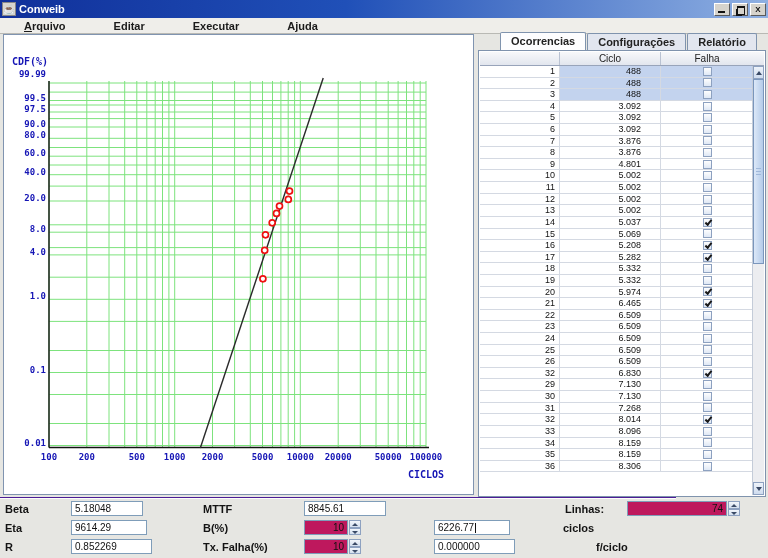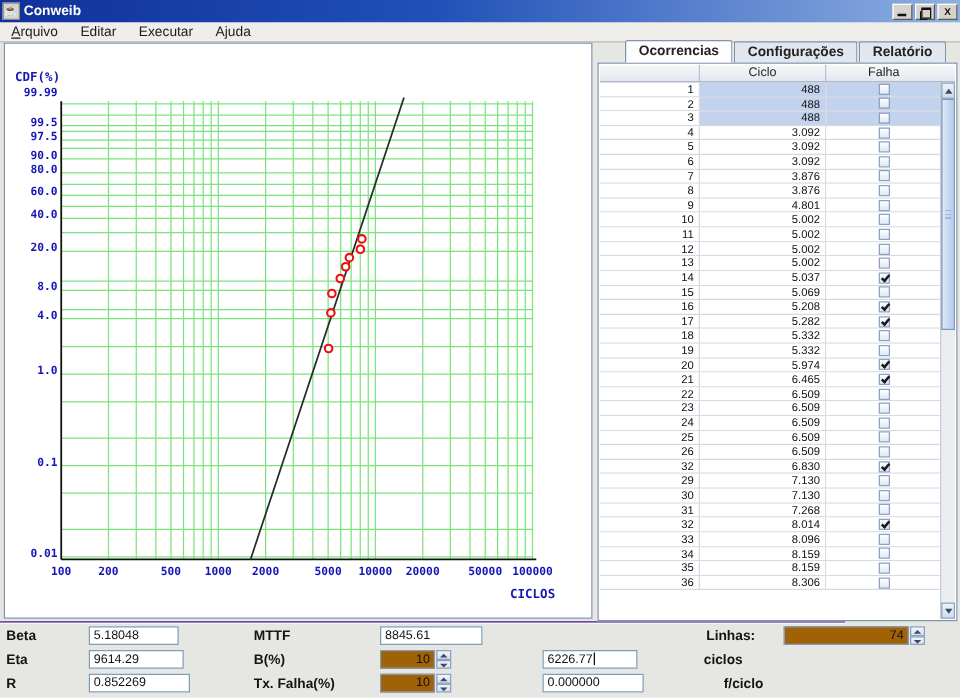--- a/index.html
+++ b/index.html
@@ -17,21 +17,21 @@
   .winbtn{width:16px;height:13px;margin-right:2px;background:#d6d3cc;
     border:1px solid;border-color:#fff #5a5a5a #5a5a5a #fff;box-sizing:border-box;
     position:relative;font:bold 8px "Liberation Sans",sans-serif;color:#111;text-align:center;line-height:11px;}
   .winbtn.min::after{content:"";position:absolute;left:3px;bottom:2px;width:7px;height:2px;background:#111;}
   .winbtn.res::after{content:"";position:absolute;left:4px;top:2px;width:6px;height:6px;
     border:1px solid #111;border-top-width:2px;background:#d6d3cc;box-shadow:-2px 2px 0 -1px #111;}
 
   
   .menubar{position:absolute;left:0;top:18px;width:768px;height:15px;background:#efeeea;
     border-bottom:1px solid #b9b9b4;display:flex;align-items:center;}
-  .menu-item{font-size:11px;font-weight:normal;color:#1a1a1a;padding:0 9px;}
+  .menu-item{font-size:11px;font-weight:bold;color:#1a1a1a;padding:0 24px;}
   .menu-item u{text-decoration:underline;}
 
   
   .chart-panel{position:absolute;left:3px;top:34px;width:471px;height:461px;
     background:#fff;border:1px solid #8094b0;box-sizing:border-box;}
   .chart-panel svg{display:block;}
 
   
   .tabbar{position:absolute;left:478px;top:33px;height:17px;display:flex;align-items:flex-end;margin-left:22px;}
   .tab{font-size:11px;font-weight:bold;color:#222;padding:2px 10px 1px 10px;margin-right:1px;
@@ -47,21 +47,21 @@
     border-right:1px solid #b9c2d2;box-sizing:border-box;}
   .hc.h-num{width:80px;}.hc.h-ciclo{width:101px;}.hc.h-falha{width:92px;border-right:none;}
   .corner{position:absolute;right:1px;top:1px;width:12px;height:14px;
     background:linear-gradient(#f7f8fa,#e2e6ee);border-bottom:1px solid #98a4ba;box-sizing:border-box;}
 
   .tbody{position:absolute;left:1px;top:15px;width:273px;height:426px;overflow:hidden;}
   .trow{display:flex;height:11.61px;}
   .trow .td{font-size:9px;color:#111;line-height:11.6px;box-sizing:border-box;
     border-right:1px solid #d4d9e2;border-bottom:1px solid #d4d9e2;background:#fff;}
   .td.c-num{width:80px;text-align:right;padding-right:4px;}
-  .td.c-ciclo{width:101px;text-align:right;padding-right:4px;}
+  .td.c-ciclo{width:101px;text-align:right;padding-right:19px;}
   .td.c-falha{width:92px;border-right:none;display:flex;align-items:center;justify-content:center;}
   .trow.sel .c-ciclo,.trow.sel .c-falha{background:#c3d3ee;}
   .cb{position:relative;width:9px;height:9px;box-sizing:border-box;
     border:1px solid #8da1c0;background:linear-gradient(#fefefe,#dfe8f5);}
   .cb.checked::after{content:"";position:absolute;left:1px;top:1px;width:5px;height:2px;
     border-left:2px solid #1a1a1a;border-bottom:2px solid #1a1a1a;transform:rotate(-50deg);}
 
   
   .vscroll{position:absolute;right:1px;top:15px;width:12px;bottom:1px;background:#ecedf0;
     border-left:1px solid #c4ccd8;box-sizing:border-box;}
@@ -78,21 +78,21 @@
     background:repeating-linear-gradient(#9fb8da 0 1px,transparent 1px 3px);}
 
   
   .bottom-panel{position:absolute;left:0;top:497px;width:676px;height:61px;background:#e6e6e2;
     border-top:1px solid #4c1d95;box-shadow:inset 0 1px 0 #fdfdfc;}
   .lbl{position:absolute;font:bold 11px "Liberation Sans",sans-serif;color:#141414;white-space:nowrap;}
   .fld{position:absolute;height:13px;background:#fff;border:1px solid #7f9db9;
     font:10px "Liberation Sans",sans-serif;color:#111;line-height:13px;padding:0 3px;white-space:nowrap;}
   .caret{display:inline-block;width:1px;height:10px;background:#111;vertical-align:-2px;margin-left:1px;}
   .spin{position:absolute;display:flex;}
-  .spin .sval{height:13px;background:#a16207;border:1px solid #7f9db9;font:10px "Liberation Sans",sans-serif;
+  .spin .sval{height:13px;background:#be185d;border:1px solid #7f9db9;font:10px "Liberation Sans",sans-serif;
     line-height:13px;padding:0 3px;text-align:right;color:#111;}
   .spin .btns{width:12px;display:flex;flex-direction:column;margin-left:1px;}
   .spin .sb{flex:1;background:linear-gradient(#f2f6fb,#d4dfee);border:1px solid #8da1c0;
     box-sizing:border-box;position:relative;}
   .spin .sb::after{content:"";position:absolute;left:2px;border-left:3px solid transparent;border-right:3px solid transparent;}
   .spin .sb.u::after{top:2px;border-bottom:3px solid #3a4a66;}
   .spin .sb.d::after{top:2px;border-top:3px solid #3a4a66;}
 </style>
 </head>
 <body>
@@ -510,21 +510,21 @@
     <span class="sval" style="width:36px">10</span>
     <span class="btns">
         <span class="sb u"></span>
         <span class="sb d"></span>
       </span>
   </span>
 
   <span class="fld" style="left:434px;top:22px;width:68px"><span>6226.77</span><span class="caret"></span></span>
   <span class="fld" style="left:434px;top:41px;width:73px">0.000000</span>
   <span class="lbl" style="left:563px;top:24px">ciclos</span>
-  <span class="lbl" style="left:579px;top:43px">f/ciclo</span>
+  <span class="lbl" style="left:596px;top:43px">f/ciclo</span>
 
   <span class="lbl" style="left:565px;top:5px">Linhas:</span>
   <span class="spin" style="left:627px;top:3px">
     <span class="sval" style="width:92px">74</span>
     <span class="btns">
         <span class="sb u"></span>
         <span class="sb d"></span>
       </span>
   </span>
 </div>

